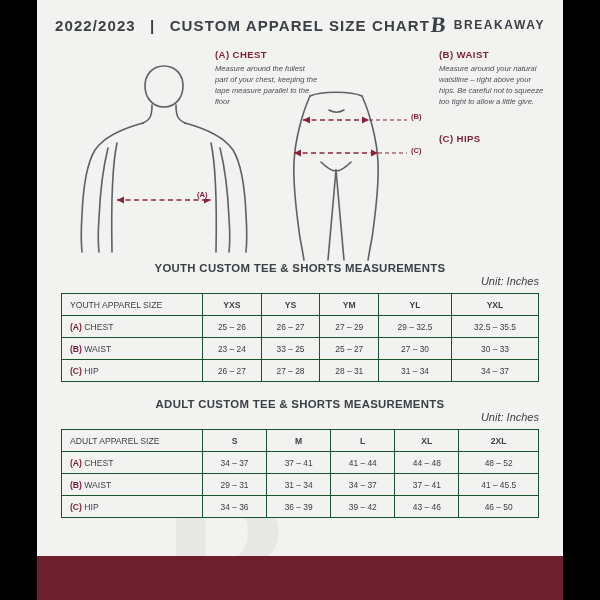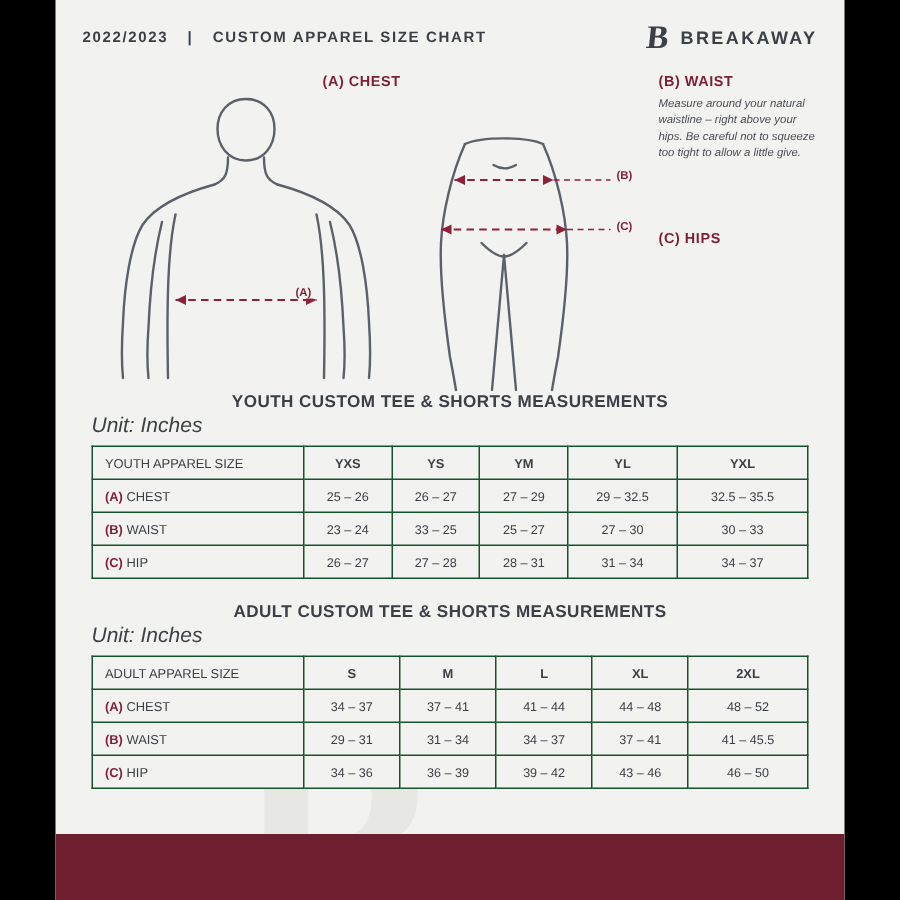--- a/index.html
+++ b/index.html
@@ -31,21 +31,21 @@
   .content{position:relative;z-index:2;}
 
   
   .header{
     position:relative;
     height:50px;
     padding:0 18px;
     display:flex;align-items:center;
   }
   .hdr-title{
-    font-size:10px;
+    font-size:15px;
     font-weight:bold;
     color:#3b4046;
     letter-spacing:1.1px;
     white-space:nowrap;
   }
   .hdr-sep{
     display:inline-block;
     margin:0 9px;
     color:#3b4046;
     font-weight:bold;
@@ -77,39 +77,39 @@
   .callout .c-title{
     font-size:9.6px;font-weight:bold;color:#7d1f35;
     letter-spacing:.4px;margin-bottom:3px;
   }
   .callout .c-body{
     font-size:7.6px;line-height:1.45;color:#4a4f55;
     font-style:italic;
   }
   #callout-chest{left:164px;top:-1px;width:104px;}
   #callout-waist{left:388px;top:-1px;width:106px;}
-  #callout-hips{left:388px;top:104px;width:106px;}
+  #callout-hips{left:388px;top:83px;width:106px;}
 
   .lbl{
     position:absolute;
     font-size:7.6px;font-weight:bold;color:#7d1f35;
     background:#f2f2f0;padding:0 2px;
   }
 
   
   .tbl-block{margin:0 24px;}
   .tbl-title{
     text-align:center;
     font-size:11.4px;font-weight:bold;color:#3b4046;
     letter-spacing:.3px;
     margin-bottom:1px;
   }
   .tbl-sub{
-    text-align:left;
-    font-size:14px;color:#3b4046;font-style:italic;
+    text-align:right;
+    font-size:11px;color:#3b4046;font-style:italic;
     margin-bottom:6px;
   }
   table{
     border-collapse:collapse;
     width:100%;
     background:#f2f2f0;
   }
   th,td{
     border:1px solid #14532d;
     font-size:8.4px;
@@ -218,20 +218,21 @@
         <line x1="318" y1="70" x2="356" y2="70" stroke="#8d2138" stroke-width="1" stroke-dasharray="4,3"></line>
         <line x1="327" y1="103" x2="356" y2="103" stroke="#8d2138" stroke-width="1" stroke-dasharray="4,3"></line>
       </svg>
 
       <div class="lbl" style="left:144px;top:140px;">(A)</div>
       <div class="lbl" style="left:358px;top:62px;">(B)</div>
       <div class="lbl" style="left:358px;top:96px;">(C)</div>
 
       <div class="callout" id="callout-chest">
         <div class="c-title">(A) CHEST</div>
+        <div class="c-body">Measure around the fullest part of your chest, keeping the tape measure parallel to the floor</div>
       </div>
       <div class="callout" id="callout-waist">
         <div class="c-title">(B) WAIST</div>
         <div class="c-body">Measure around your natural waistline – right above your hips. Be careful not to squeeze too tight to allow a little give.</div>
       </div>
       <div class="callout" id="callout-hips">
         <div class="c-title">(C) HIPS</div>
       </div>
     </div>
 

